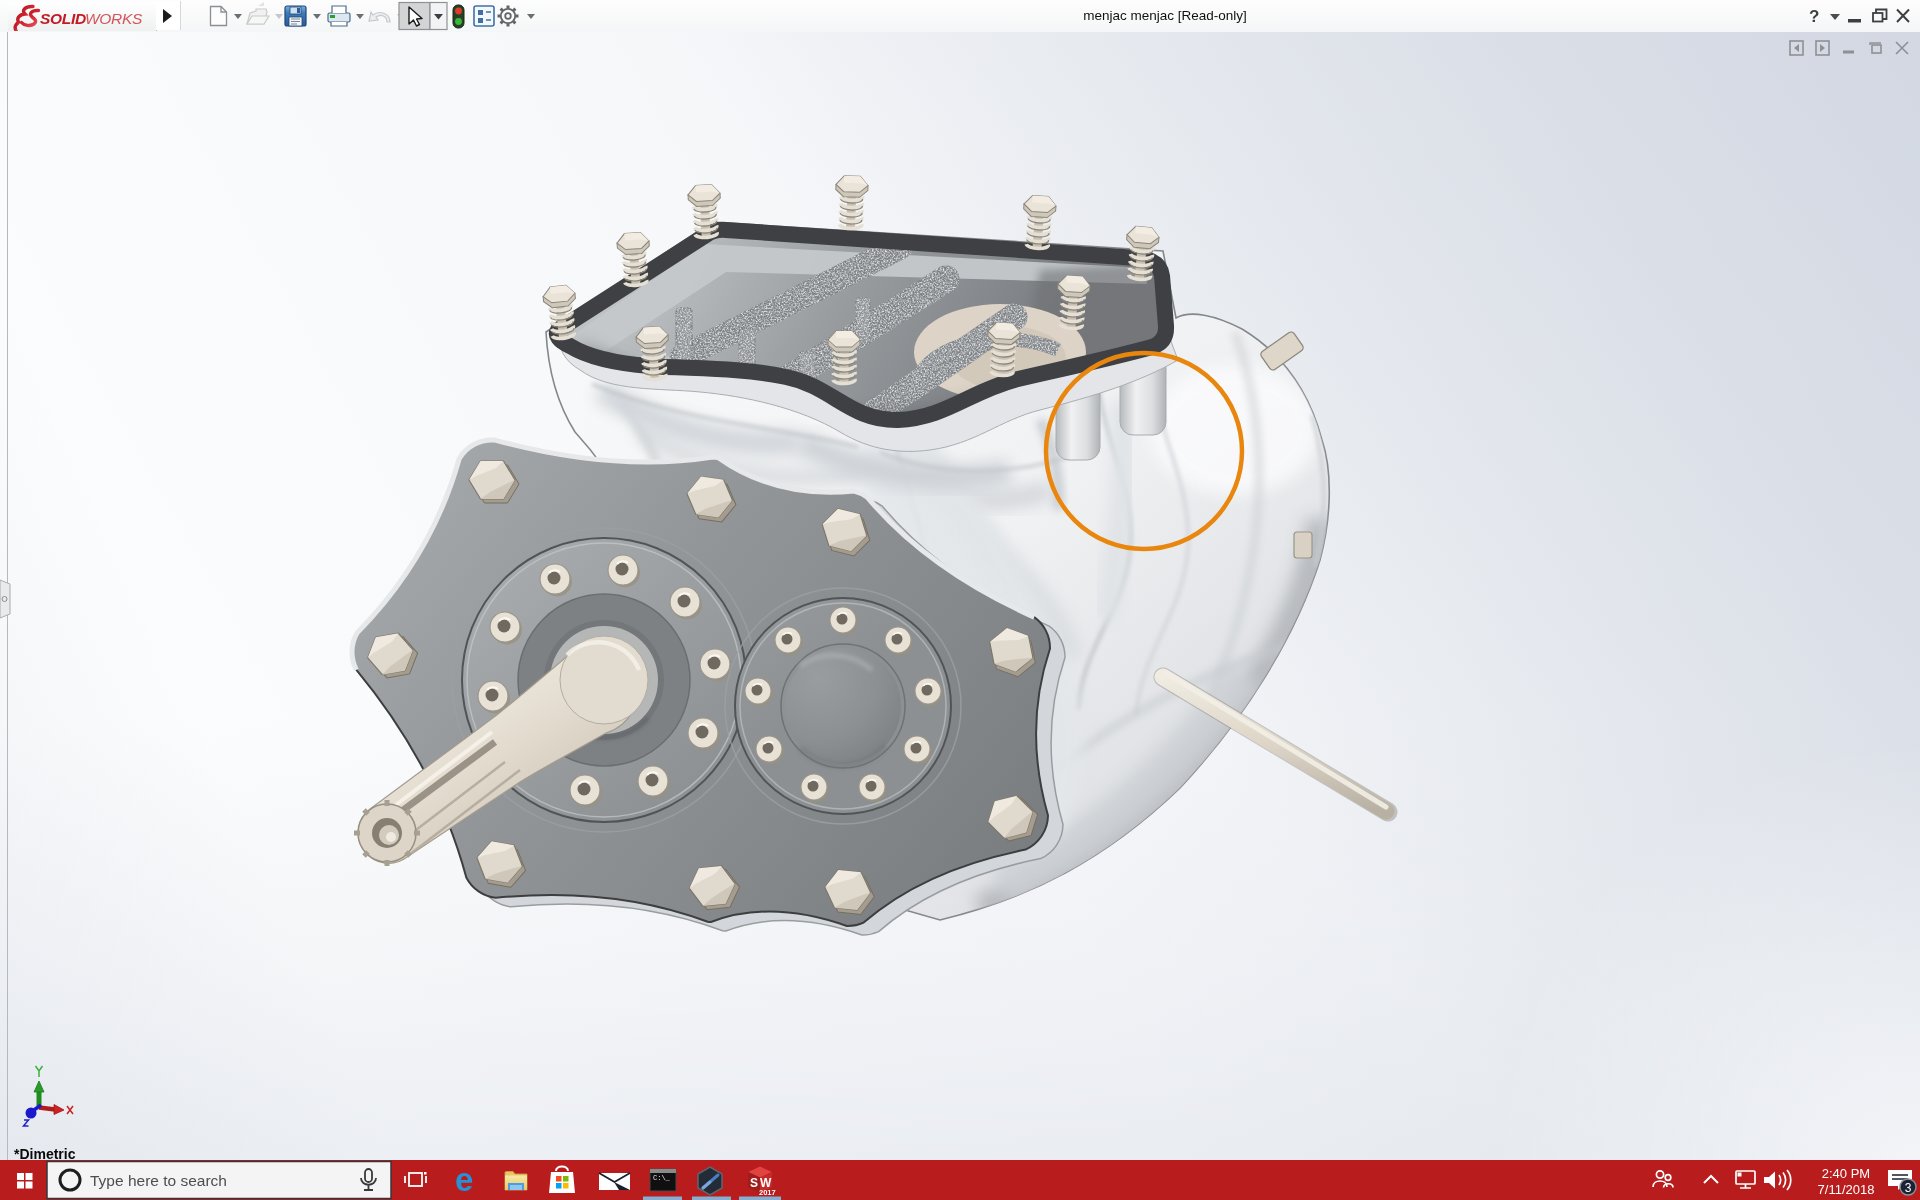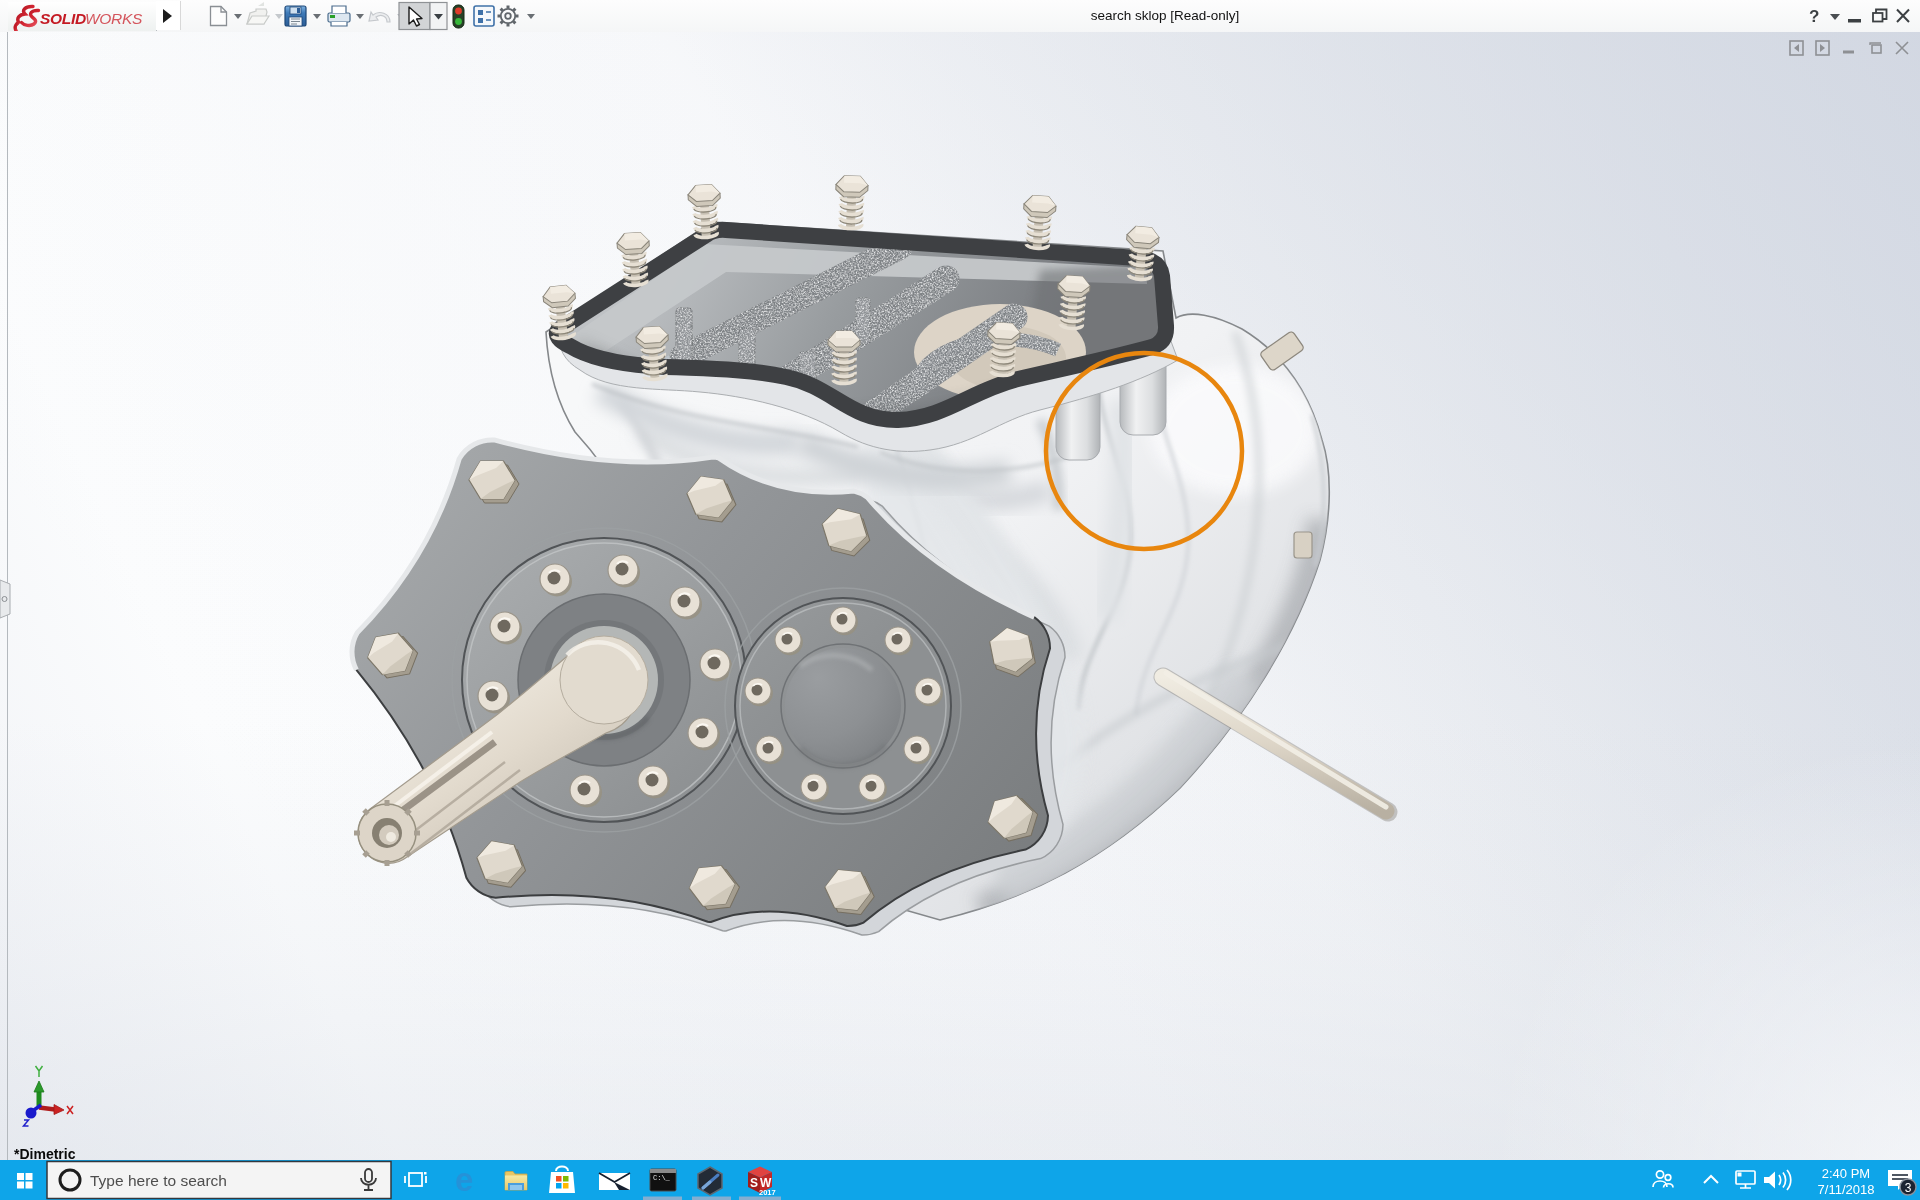--- a/index.html
+++ b/index.html
@@ -6,27 +6,27 @@
     font-family:"Liberation Sans",sans-serif;background:#fff;}
   #titlebar{position:absolute;left:0;top:0;width:1920px;height:32px;
     background:linear-gradient(180deg,#fdfdfd,#f5f6f7);border-bottom:1px solid #c9cdd2;}
   #logo{position:absolute;left:8px;top:2px;width:148px;height:29px;
     background:linear-gradient(180deg,#ffffff,#eef1f0);border-right:1px solid #b9bdc1;}
   #flyout{position:absolute;left:156px;top:1px;width:24px;height:29px;background:#fff;
     border-right:1px solid #d8d8d8;}
   #title{position:absolute;left:410px;width:1510px;top:0;height:32px;text-align:center;
     line-height:31px;font-size:13.5px;color:#111;}
   #viewport{position:absolute;left:0;top:32px;width:1920px;height:1128px;}
-  #taskbar{position:absolute;left:0;top:1160px;width:1920px;height:40px;background:#0ea5e9;}
+  #taskbar{position:absolute;left:0;top:1160px;width:1920px;height:40px;background:#b91c1c;}
 </style>
 </head>
 <body>
 
 <div id="titlebar">
-  <div id="title">search sklop [Read-only]</div>
+  <div id="title">menjac menjac [Read-only]</div>
   <div id="logo">
     <svg width="148" height="29" viewBox="0 0 148 29">
       <defs>
         <linearGradient id="dsred" x1="0" y1="0" x2="1" y2="1">
           <stop offset="0" stop-color="#a6121f"></stop>
             <stop offset="0.5" stop-color="#d22531"></stop>
             <stop offset="1" stop-color="#e55560"></stop>
         </linearGradient>
       </defs>
       <g fill="none" stroke="url(#dsred)" stroke-linecap="round">

